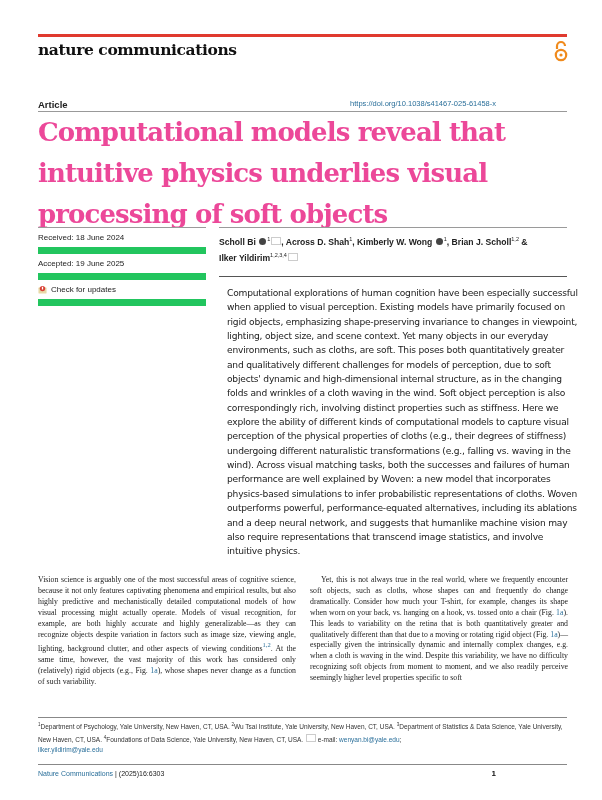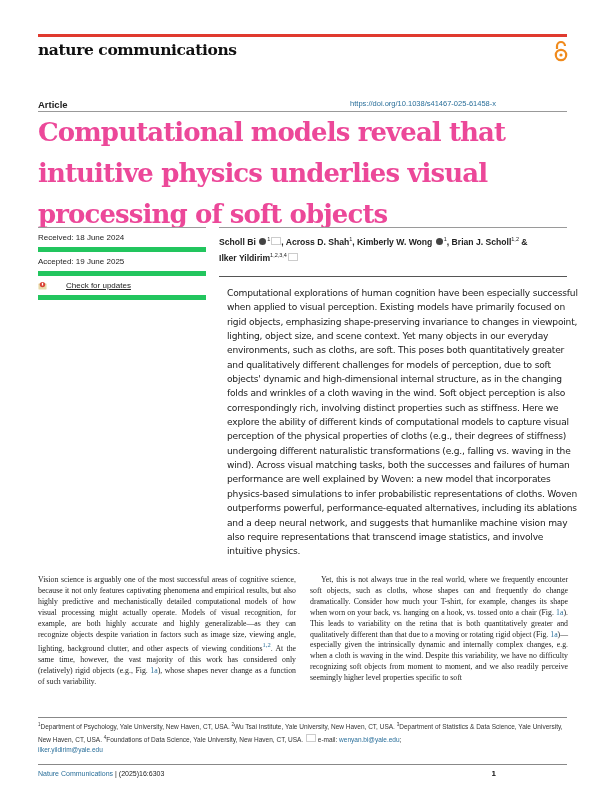--- a/index.html
+++ b/index.html
@@ -10,24 +10,24 @@
   .journal { position: absolute; left: 38px; top: 40px; font-family: "DejaVu Serif", serif; font-size: 15.5px; font-weight: bold; letter-spacing: -0.4px; color: #111; }
   .oa-icon { position: absolute; left: 554px; top: 40px; width: 14px; height: 22px; }
 
   .article-label { position: absolute; left: 38px; top: 99px; font-family: "Liberation Sans", sans-serif; font-size: 9.5px; font-weight: bold; color: #222; }
   .doi { position: absolute; right: 35px; top: 99px; font-family: "Liberation Sans", sans-serif; font-size: 7.5px; color: #2a6f9a; padding-left: 16px; }
   .rule-head { position: absolute; left: 38px; top: 111px; width: 529px; height: 1px; background: #999; }
 
   .title { position: absolute; left: 38px; top: 112px; width: 540px; font-family: "DejaVu Serif", serif; font-weight: bold; font-size: 26px; line-height: 41px; letter-spacing: -0.9px; color: #ec4899; margin: 0; }
 
   .dates { position: absolute; left: 38px; top: 227px; width: 168px; font-family: "Liberation Sans", sans-serif; }
-  .date-row { font-size: 8px; height: 19px; line-height: 19px; border-bottom: 5px solid #22c55e; color: #222; }
+  .date-row { font-size: 8px; height: 19px; line-height: 19px; border-bottom: 7px solid #22c55e; color: #222; }
   .date-row.top { border-top: 1px solid #9a9a9a; }
   .date-row.serif { font-family: "Liberation Serif", serif; font-size: 8.5px; }
-  .check-row { display: flex; align-items: center; gap: 19px; text-decoration: underline; }
+  .check-row { display: flex; align-items: center; gap: 4px; }
   .check-icon { width: 9px; height: 9px; display: inline-block; position: relative; }
 
   .authors-rule-top { position: absolute; left: 219px; top: 227px; width: 348px; height: 1px; background: #9a9a9a; }
   .authors { position: absolute; left: 219px; top: 233px; width: 348px; font-family: "Liberation Sans", sans-serif; font-size: 8.6px; font-weight: bold; line-height: 13px; color: #222; }
   .authors sup { font-size: 5.5px; font-weight: normal; }
   .orcid { display: inline-block; width: 7px; height: 7px; border-radius: 50%; background: #444; vertical-align: 0px; margin: 0 1px; }
   .mail { display: inline-block; width: 8px; height: 6px; border: 1px solid #ccc; vertical-align: 0px; margin-left: 1px; }
   .authors-rule-bottom { position: absolute; left: 219px; top: 276px; width: 348px; height: 1px; background: #555; }
 
   .abstract { position: absolute; left: 219px; top: 278px; width: 352px; font-family: "DejaVu Sans", sans-serif; font-size: 9.1px; line-height: 14.35px; color: #1a1a1a; letter-spacing: -0.2px; margin: 8px; }

